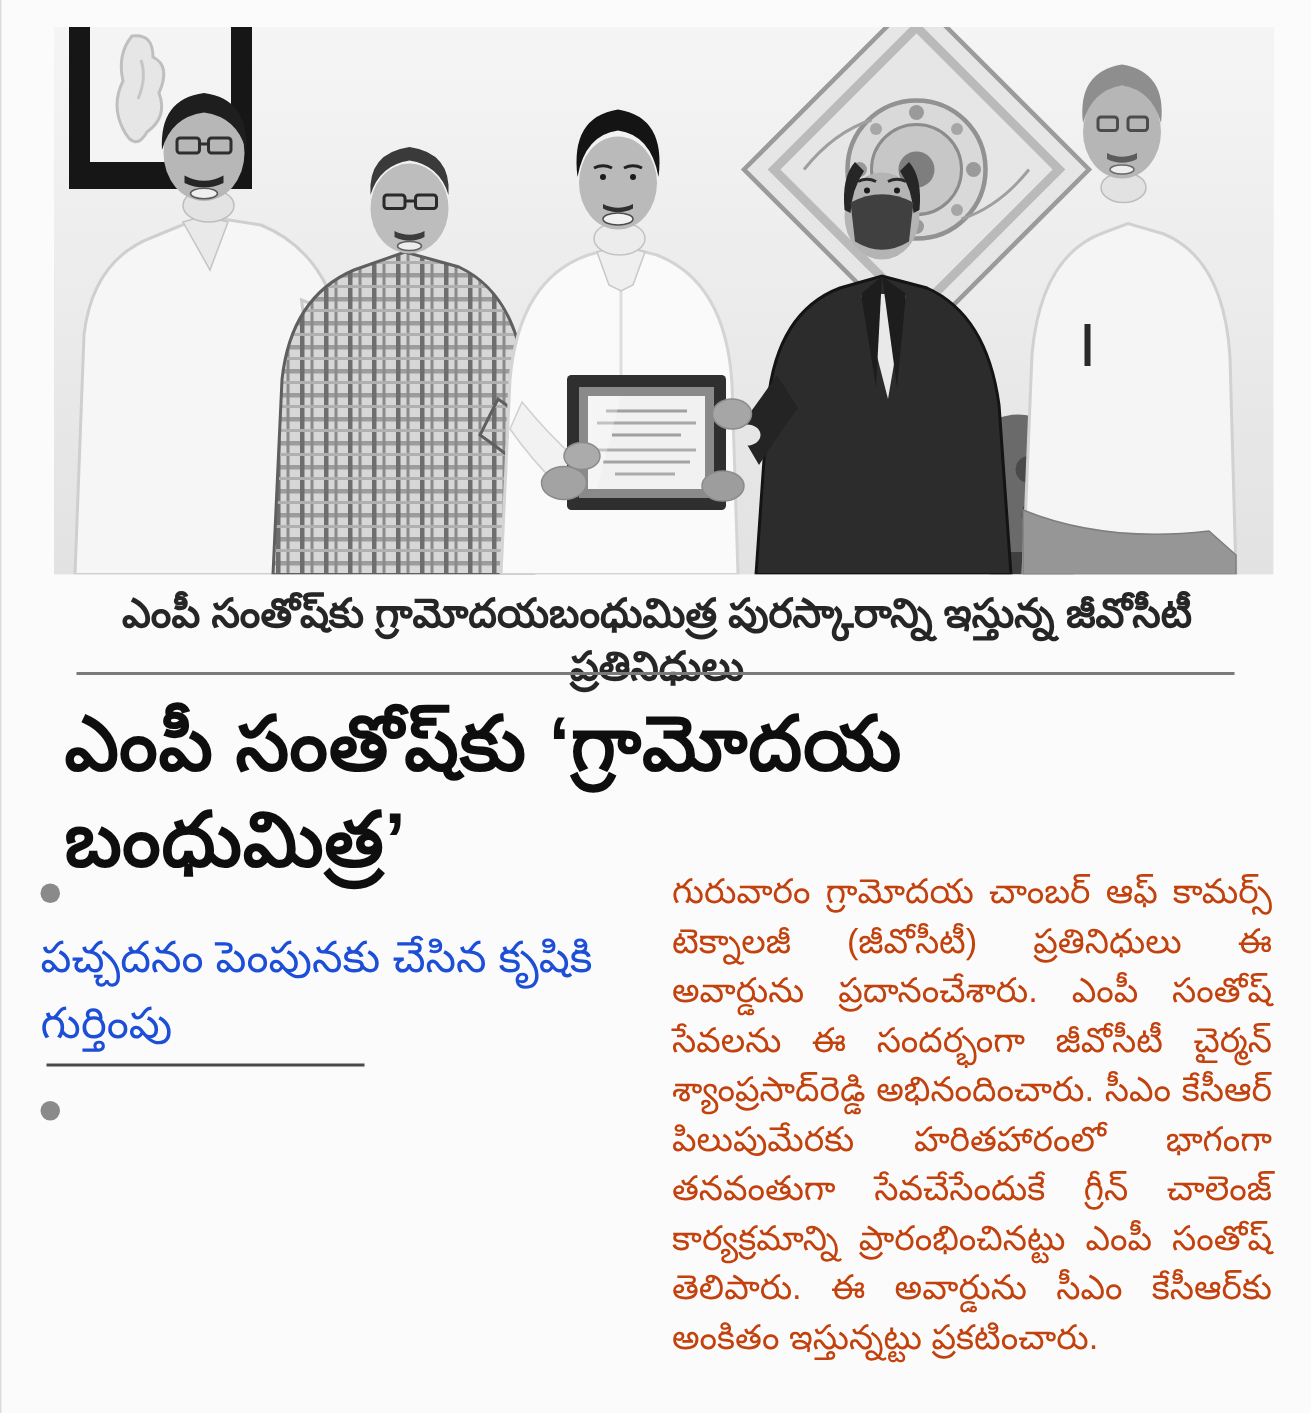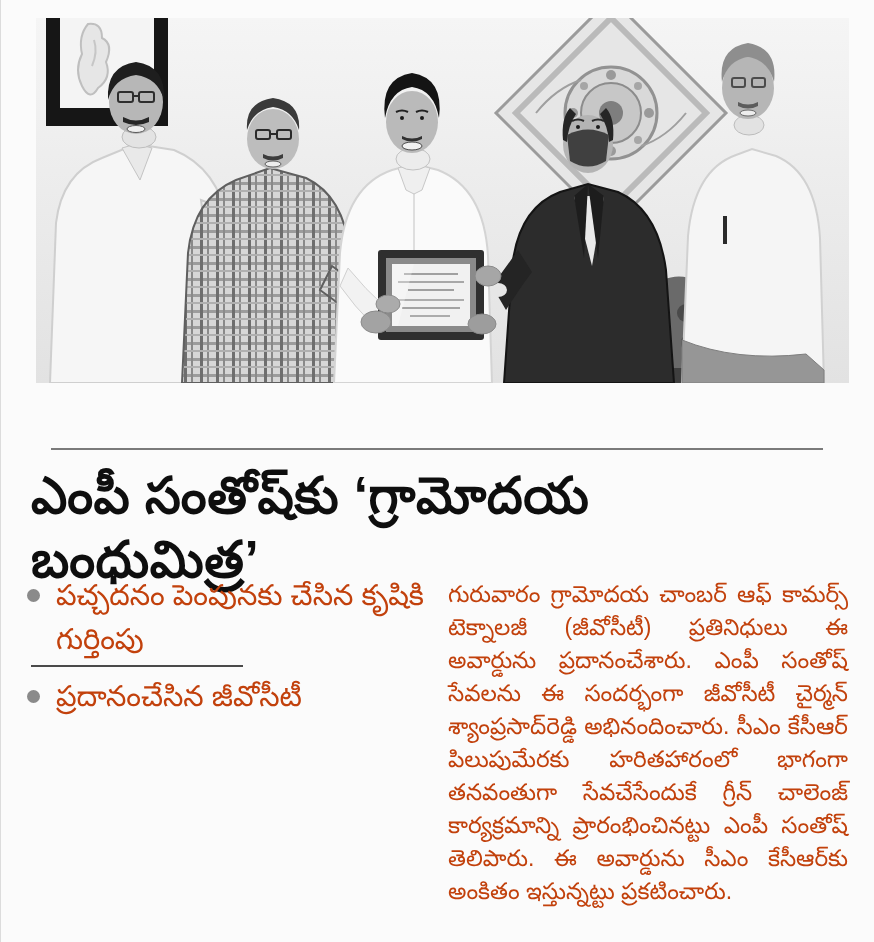--- a/index.html
+++ b/index.html
@@ -19,32 +19,33 @@
   .caption{
     position:absolute;left:40px;top:392px;width:794px;
     font-size:27px;font-weight:600;color:#262626;
     text-align:center;line-height:1.3;
   }
   .rule{
     position:absolute;left:50px;top:448px;width:772px;height:2px;
     background:#7a7a7a;
   }
   .headline{
-    position:absolute;left:30px;top:464px;width:800px;
+    position:absolute;left:42px;top:464px;width:800px;
     font-size:51px;line-height:1.25;font-weight:700;color:#0e0e0e;
     letter-spacing:0.5px;margin:0;
   }
   .col{position:absolute;top:574px;}
   .col-left{left:14px;width:414px;}
   .col-right{left:447px;width:400px;}
   .bullets{list-style:none;margin:0;padding:0 0 0 12px;}
   .bullets li{
     display:flex;gap:16px;align-items:flex-start;
-    font-size:29px;line-height:1.5;color:#c2410c;font-weight:500;
+    font-size:29px;line-height:1.5;color:#1d4ed8;font-weight:500;
     margin-bottom:4px;
+    flex-direction:column;
   }
   .dot{
     flex:0 0 auto;width:13px;height:13px;border-radius:50%;
     background:#8a8a8a;margin-top:15px;
   }
   .bullet-sep{width:212px;height:2px;background:#4a4a4a;margin:2px 0 8px 4px;}
   .body-text{
     margin:14px 0 0 0;
     font-size:23px;line-height:33px;color:#c2410c;
     text-align:justify;
@@ -192,35 +193,35 @@
 
       <g>
         <ellipse cx="340" cy="304" rx="15" ry="11" fill="#a3a3a3" stroke="#8b8b8b"></ellipse>
         <ellipse cx="352" cy="286" rx="12" ry="9" fill="#ababab" stroke="#8b8b8b"></ellipse>
         <ellipse cx="452" cy="258" rx="13" ry="10" fill="#a6a6a6" stroke="#8b8b8b"></ellipse>
         <ellipse cx="446" cy="306" rx="14" ry="10" fill="#9d9d9d" stroke="#8b8b8b"></ellipse>
       </g>
     </svg>
   </div>
 
+  <div class="caption">ఎంపీ సంతోష్‌కు గ్రామోదయబంధుమిత్ర పురస్కారాన్ని ఇస్తున్న జీవోసీటీ ప్రతినిధులు</div>
 
   <div class="rule"></div>
 
   <h1 class="headline">ఎంపీ సంతోష్‌కు ‘గ్రామోదయ బంధుమిత్ర’</h1>
 
   <div class="col col-left">
     <ul class="bullets">
       <li>
         <span class="dot"></span>
         <span>పచ్చదనం పెంపునకు చేసిన కృషికి గుర్తింపు</span>
       </li>
       <div class="bullet-sep"></div>
       <li>
         <span class="dot"></span>
-        <span>ప్రదానంచేసిన జీవోసీటీ</span>
       </li>
     </ul>
   </div>
 
   <div class="col col-right">
     <p class="body-text" style="margin-top:4px">గురువారం గ్రామోదయ చాంబర్ ఆఫ్ కామర్స్ టెక్నాలజీ (జీవోసీటీ) ప్రతినిధులు ఈ అవార్డును ప్రదానంచేశారు. ఎంపీ సంతోష్ సేవలను ఈ సందర్భంగా జీవోసీటీ చైర్మన్ శ్యాంప్రసాద్‌రెడ్డి అభినందించారు. సీఎం కేసీఆర్ పిలుపుమేరకు హరితహారంలో భాగంగా తనవంతుగా సేవచేసేందుకే గ్రీన్ చాలెంజ్ కార్యక్రమాన్ని ప్రారంభించినట్టు ఎంపీ సంతోష్ తెలిపారు. ఈ అవార్డును సీఎం కేసీఆర్‌కు అంకితం ఇస్తున్నట్టు ప్రకటించారు.</p>
   </div>
 
 </div>
 

